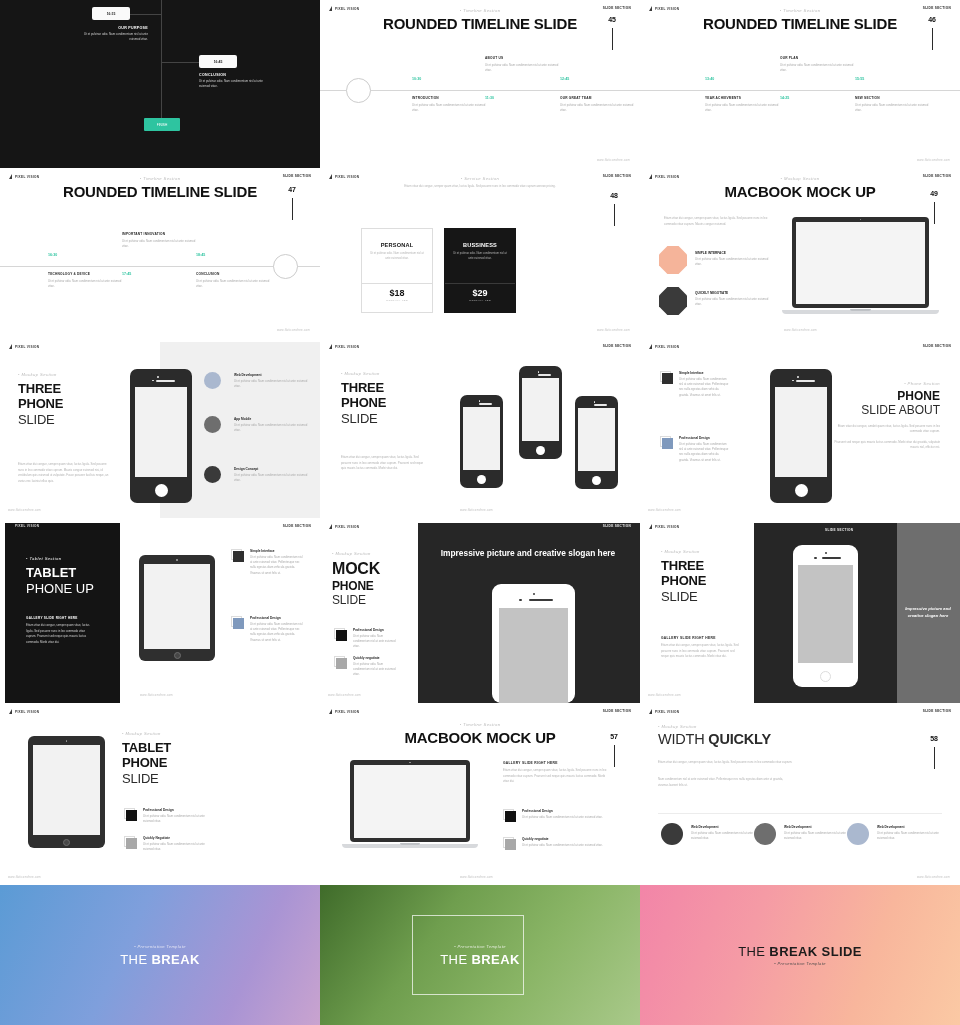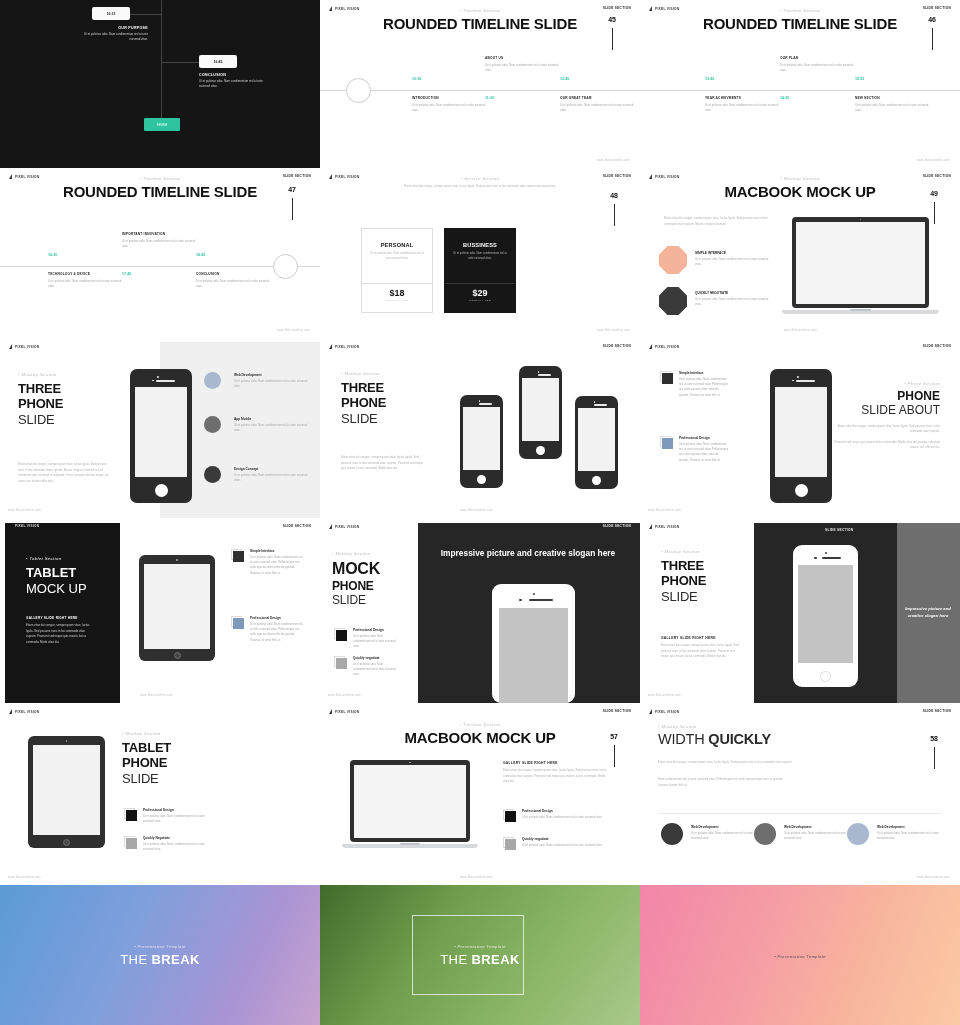--- a/index.html
+++ b/index.html
@@ -438,21 +438,21 @@
     <div class="furl lft">www.flaticonsfree.com</div>
   </div>
 
   <div class="slide" style="left:0;top:518px;width:320px;height:185px;">
     <div style="position:absolute;left:5px;top:5px;width:115px;bottom:0;background:#141414;"></div>
     <div class="mhdr l" style="left:15px;color:#ddd;">PIXEL VISION</div>
     <div class="mhdr r">SLIDE SECTION</div>
     <div style="position:absolute;left:26px;top:38px;width:100px;color:#fff;">
       <div class="eyebrow" style="color:#fff;margin-bottom:4px;">• Tablet Section</div>
       <div style="font-size:13px;font-weight:bold;line-height:1.2;">TABLET</div>
-      <div style="font-size:13px;font-weight:normal;line-height:1.2;">MOCK UP</div>
+      <div style="font-size:13px;font-weight:normal;line-height:1.2;">PHONE UP</div>
     </div>
     <div style="position:absolute;left:26px;top:98px;width:70px;color:#fff;">
       <div style="font-size:3.1px;font-weight:bold;letter-spacing:.3px;margin-bottom:3px;">GALLERY SLIDE RIGHT HERE</div>
       <div style="font-size:2.85px;line-height:1.95;color:#d3d3d3;">Etiam vitae dui congue, semper quam vitae, luctus ligula. Sed posuere nunc in leo commodo vitae cuprum. Praesent sed neque quis mauris luctus commodo. Morbi vitae dui.</div>
     </div>
     <div class="tablet" style="left:139px;top:37px;width:76px;height:106px;">
       <div class="cam" style="left:50%;top:4px;margin-left:-.8px;"></div>
       <div class="scr" style="top:9px;bottom:12px;"></div>
       <div class="home" style="left:50%;bottom:2.5px;width:7px;height:7px;margin-left:-3.5px;"></div>
     </div>
@@ -675,17 +675,18 @@
   <div class="slide brk" style="left:320px;width:320px;background:linear-gradient(125deg,#3f6b2a 0%,#6f9e4e 35%,#8ab566 65%,#a9c98a 100%);">
     <div class="frame-box" style="left:92px;top:30px;width:112px;height:80px;"></div>
     <div class="inner">
       <div class="eb" style="color:#e8efe0;">• Presentation Template</div>
       <div class="tt" style="color:#fff;margin-top:3px;"><span>THE </span><b>BREAK</b></div>
     </div>
   </div>
 
   <div class="slide brk" style="left:640px;width:320px;background:linear-gradient(110deg,#f285a8 0%,#f59ba5 35%,#f8b69c 70%,#fbc9a4 100%);">
     <div class="inner">
+      <div class="tt" style="color:#1c1c1c;"><span>THE </span><b>BREAK SLIDE</b></div>
       <div class="eb" style="color:#4a4a4a;margin-top:2px;">• Presentation Template</div>
     </div>
   </div>
 
 </div>
 
 </body></html>

